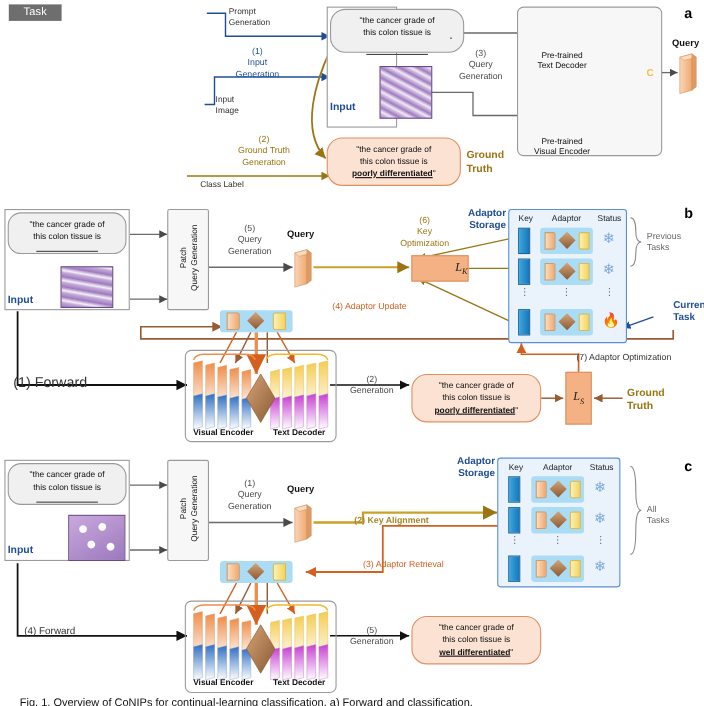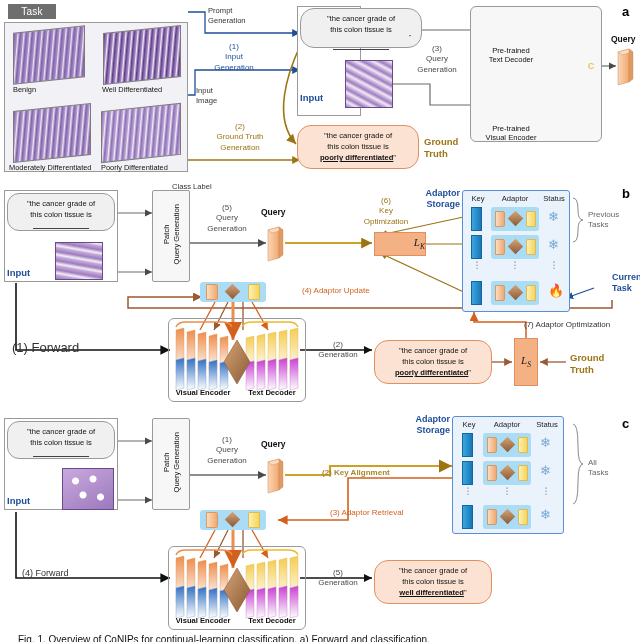--- a/index.html
+++ b/index.html
@@ -388,54 +388,32 @@
     <polygon points="237,568 250,590 237,612 224,590" fill="url(#gBrownD)" stroke="#8a5a35" stroke-width=".6"></polygon>
 
     <path d="M573,198 q5,0 5,12 q0,10 5,10 q-5,0 -5,10 q0,12 -5,12" stroke="#8a8a8a" stroke-width="1" fill="none"></path>
     <path d="M573,424 q5,0 5,22 q0,18 5,18 q-5,0 -5,18 q0,22 -5,22" stroke="#8a8a8a" stroke-width="1" fill="none"></path>
   </svg>
 
   <div class="abs panel-letter" style="left:622px; top:4px;">a</div>
 
   <div class="abs task-badge" style="left:8px; top:4px; width:48px;">Task</div>
 
-  <div class="abs dataset-box" style="left:4px; top:22px; width:184px; height:150px;">
-
-    <div class="abs" style="left:8px; top:6px; width:72px; height:52px; background:
-      repeating-linear-gradient(95deg, #7d5fa8 0px,#a98fc8 3px,#e8e2f0 4px,#8b6bb0 6px),
-      linear-gradient(#9a7ac0,#7f5fa6); border:.5px solid #7a7a7a; transform: skewY(-6deg);"></div>
-    <div class="abs tissue-label" style="left:8px; top:62px;">Benign</div>
-
-    <div class="abs" style="left:98px; top:6px; width:78px; height:52px; background:
-      repeating-linear-gradient(95deg, #5d3a86 0px,#a98fc8 3px,#efe9f4 4px,#6e4a95 6px),
-      linear-gradient(#8255a8,#6b3f90); border:.5px solid #7a7a7a; transform: skewY(-6deg);"></div>
-    <div class="abs tissue-label" style="left:97px; top:62px;">Well Differentiated</div>
-
-    <div class="abs" style="left:8px; top:84px; width:78px; height:52px; background:
-      repeating-linear-gradient(95deg, #7d5fa8 0px,#b49dd0 3px,#ece7f2 4px,#8b6bb0 6px),
-      linear-gradient(#a184c4,#7f5fa6); border:.5px solid #7a7a7a; transform: skewY(-6deg);"></div>
-    <div class="abs tissue-label" style="left:4px; top:140px;">Moderately Differentiated</div>
-
-    <div class="abs" style="left:96px; top:84px; width:80px; height:52px; background:
-      repeating-linear-gradient(95deg, #8a6cb4 0px,#bda8d6 3px,#f1ecf6 4px,#9678bc 6px),
-      linear-gradient(#ad93cd,#8a6cb4); border:.5px solid #7a7a7a; transform: skewY(-6deg);"></div>
-    <div class="abs tissue-label" style="left:96px; top:140px;">Poorly Differentiated</div>
-  </div>
 
   <div class="abs plain-lbl" style="left:208px; top:6px; white-space:pre;">Prompt
 Generation</div>
   <div class="abs step-lbl blue" style="left:196px; top:42px; width:76px; white-space:pre;">(1)
 Input
 Generation</div>
   <div class="abs plain-lbl" style="left:196px; top:86px; white-space:pre;">Input
 Image</div>
   <div class="abs step-lbl gold" style="left:192px; top:122px; width:96px; white-space:pre;">(2)
 Ground Truth
 Generation</div>
-  <div class="abs plain-lbl" style="left:172px; top:163px;margin-top:19px;">Class Label</div>
+  <div class="abs plain-lbl" style="left:182px; top:163px;">Class Label</div>
 
   <div class="abs outer-input" style="left:297px; top:6px; width:64px; height:110px;"></div>
   <div class="abs prompt-box" style="left:300px; top:8px; width:122px; height:40px; border-radius:14px;">
     <div>"the cancer grade of</div>
     <div>this colon tissue is</div>
     <div style="text-align:right; padding-right:10px; font-size:6px; margin-top:-2px;">"</div>
     <div style="text-align:center;"><span class="blank"></span></div>
   </div>
 
   <div class="abs" style="left:345px; top:60px; width:48px; height:48px; border:1px solid #6a4a8a; background:
@@ -527,21 +505,21 @@
       <div class="abs" style="left:35px; top:4px; width:10px; height:16px; background:linear-gradient(90deg,#fdf0b5,#f6d35a); border:.4px solid #d9bc55; border-radius:2px 0 0 2px;"></div>
     </div>
     <div class="abs" style="left:85px; top:92px; font-size:13px;">🔥</div>
   </div>
 
   <div class="abs brace-lbl" style="left:588px; top:210px; white-space:pre;">Previous
 Tasks</div>
   <div class="abs bold-blue" style="left:612px; top:272px; white-space:pre;">Current
 Task</div>
 
-  <div class="abs arrow-lbl-orange" style="left:302px; top:286px;">(4) Adaptor Update</div>
+  <div class="abs arrow-lbl-orange" style="left:302px; top:274px;">(4) Adaptor Update</div>
   <div class="abs arrow-lbl-dark" style="left:524px; top:320px;">(7) Adaptor Optimization</div>
   <div class="abs arrow-lbl-dark" style="left:12px; top:340px; font-size:13px;">(1) Forward</div>
   <div class="abs step-lbl" style="left:310px; top:340px; width:56px; white-space:pre;">(2)
 Generation</div>
 
   <div class="abs" style="left:200px; top:282px; width:66px; height:20px; background:#aadcf5; border-radius:3px;">
     <div class="abs" style="left:6px; top:2px; width:12px; height:16px; background:linear-gradient(90deg,#fbdcc0,#f0a96f); border:.4px solid #d79a63; border-radius:0 2px 2px 0;"></div>
     <div class="abs" style="left:27px; top:4px; width:11px; height:11px; background:linear-gradient(135deg,#d6a476,#8a5a35); transform:rotate(45deg);"></div>
     <div class="abs" style="left:48px; top:2px; width:12px; height:16px; background:linear-gradient(90deg,#fdf0b5,#f6d35a); border:.4px solid #d9bc55; border-radius:2px 0 0 2px;"></div>
   </div>

